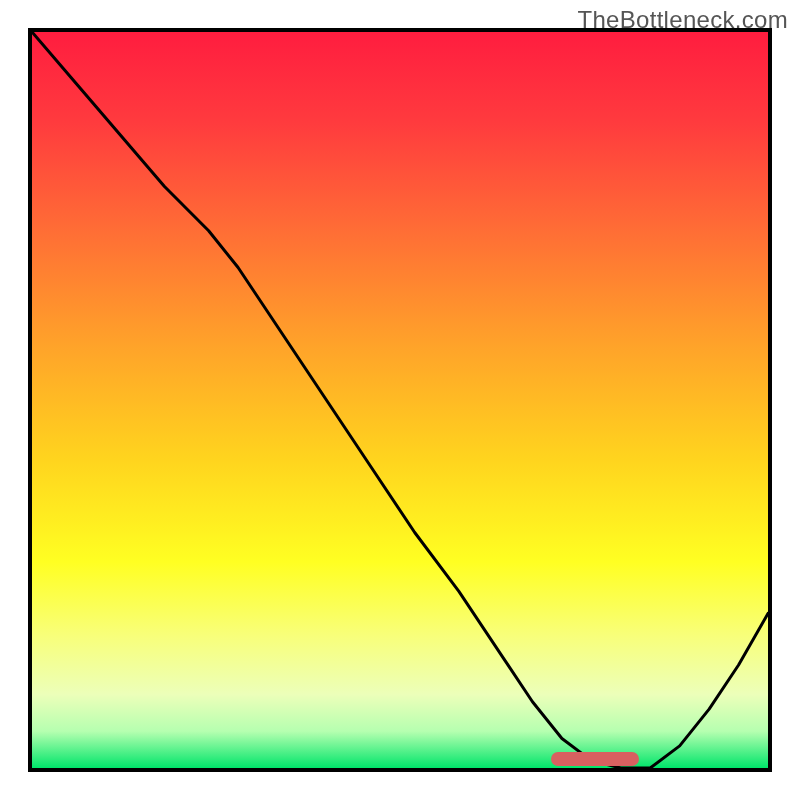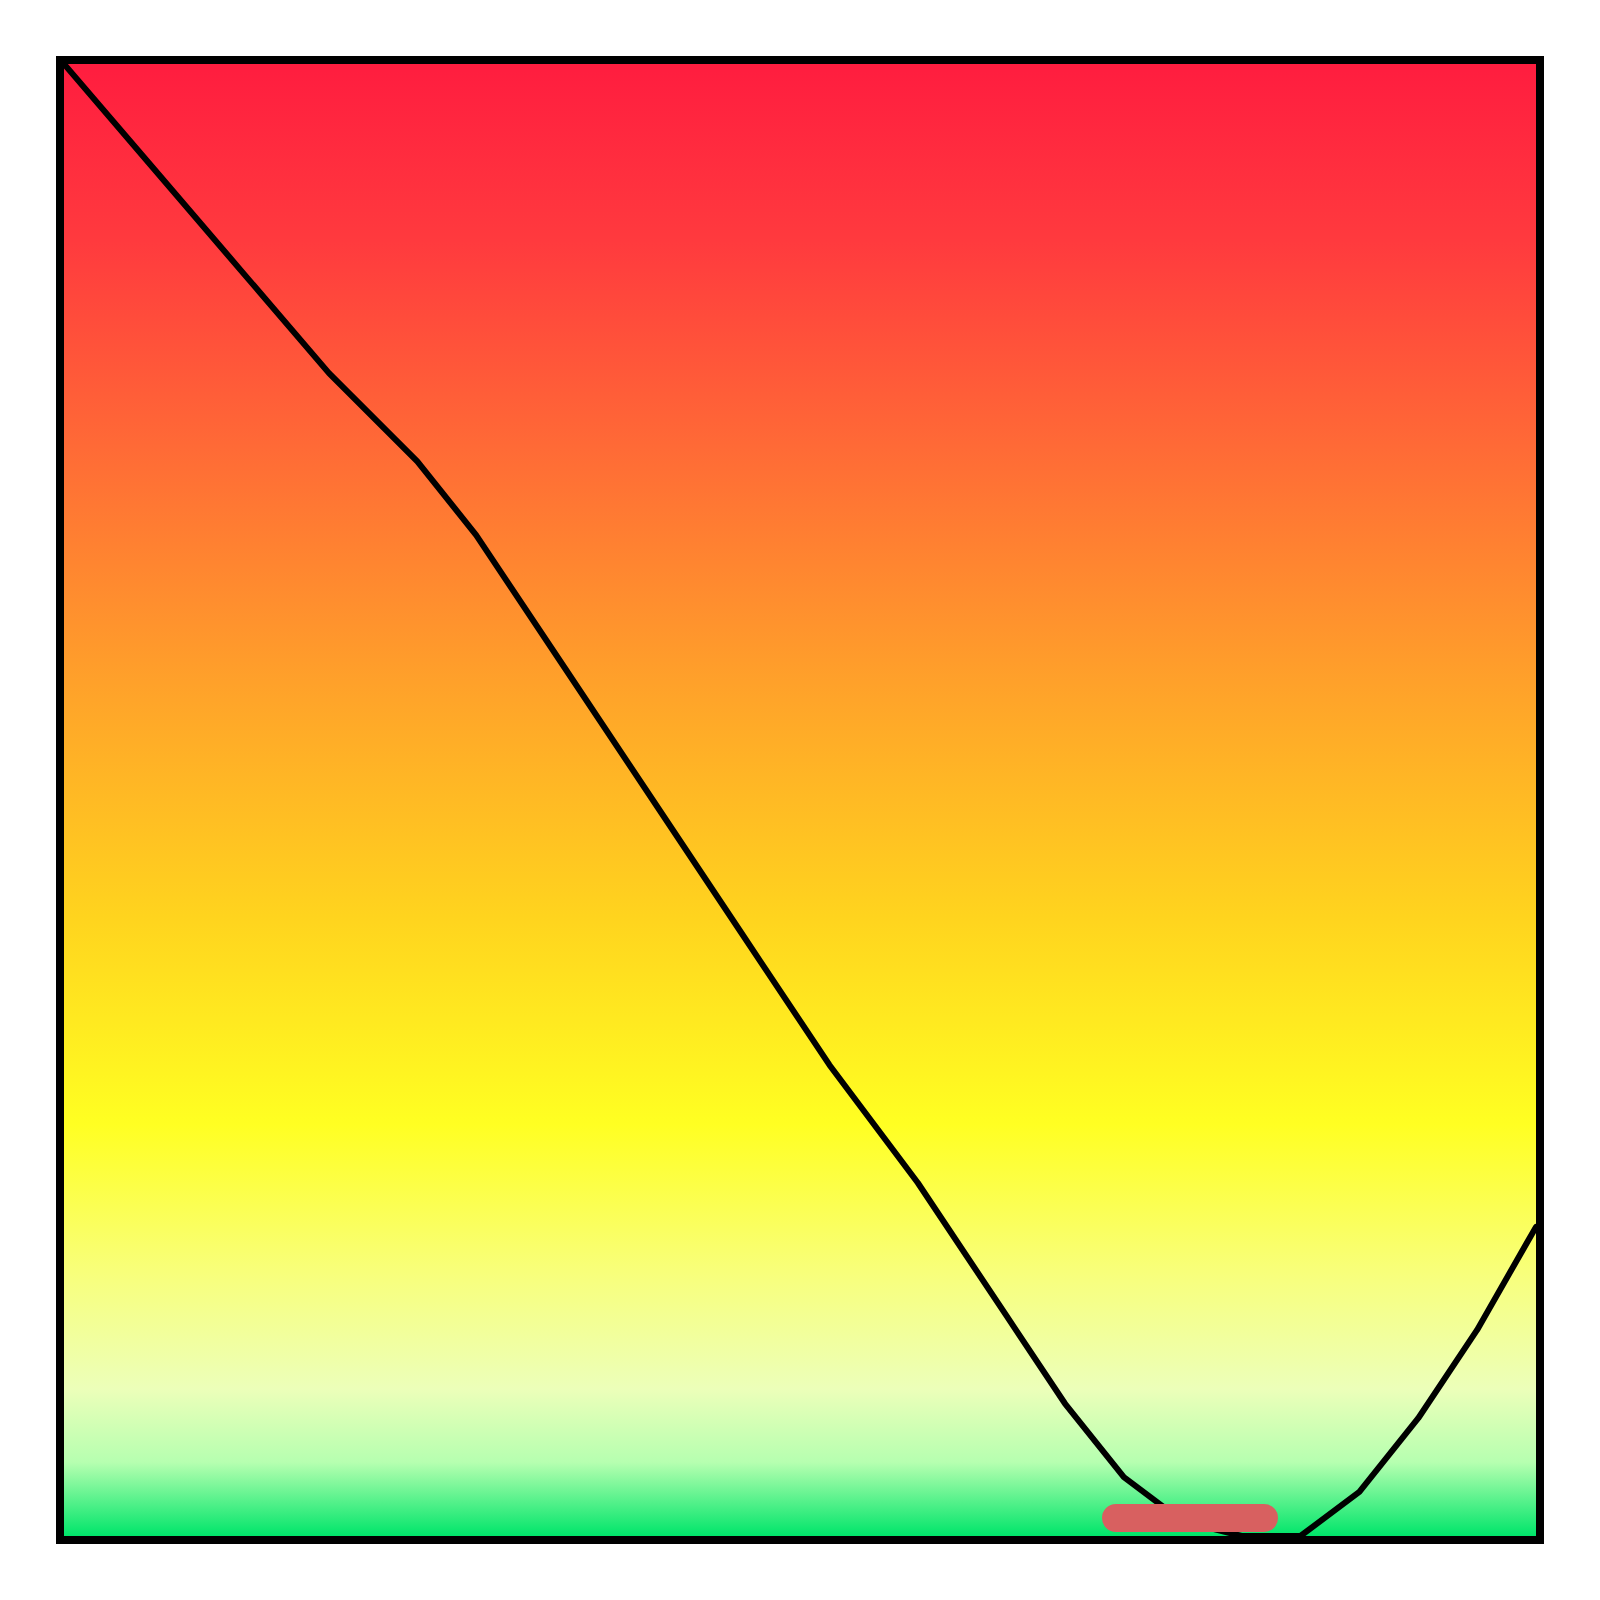--- a/index.html
+++ b/index.html
@@ -49,20 +49,21 @@
     border-radius: 7px;
     background: #d86060;
     bottom: 2px;
   }
 </style>
 </head>
 <body>
 
 <div class="canvas">
 
+  <div class="watermark">TheBottleneck.com</div>
 
   <div class="plot-frame">
 
     <svg class="gradient" viewBox="0 0 100 100" preserveAspectRatio="none">
       <defs>
         <linearGradient id="bg" x1="0" y1="0" x2="0" y2="1">
             <stop offset="0%" stop-color="#ff1d3f"></stop>
             <stop offset="12%" stop-color="#ff3a3e"></stop>
             <stop offset="26%" stop-color="#ff6a36"></stop>
             <stop offset="42%" stop-color="#ffa12a"></stop>

